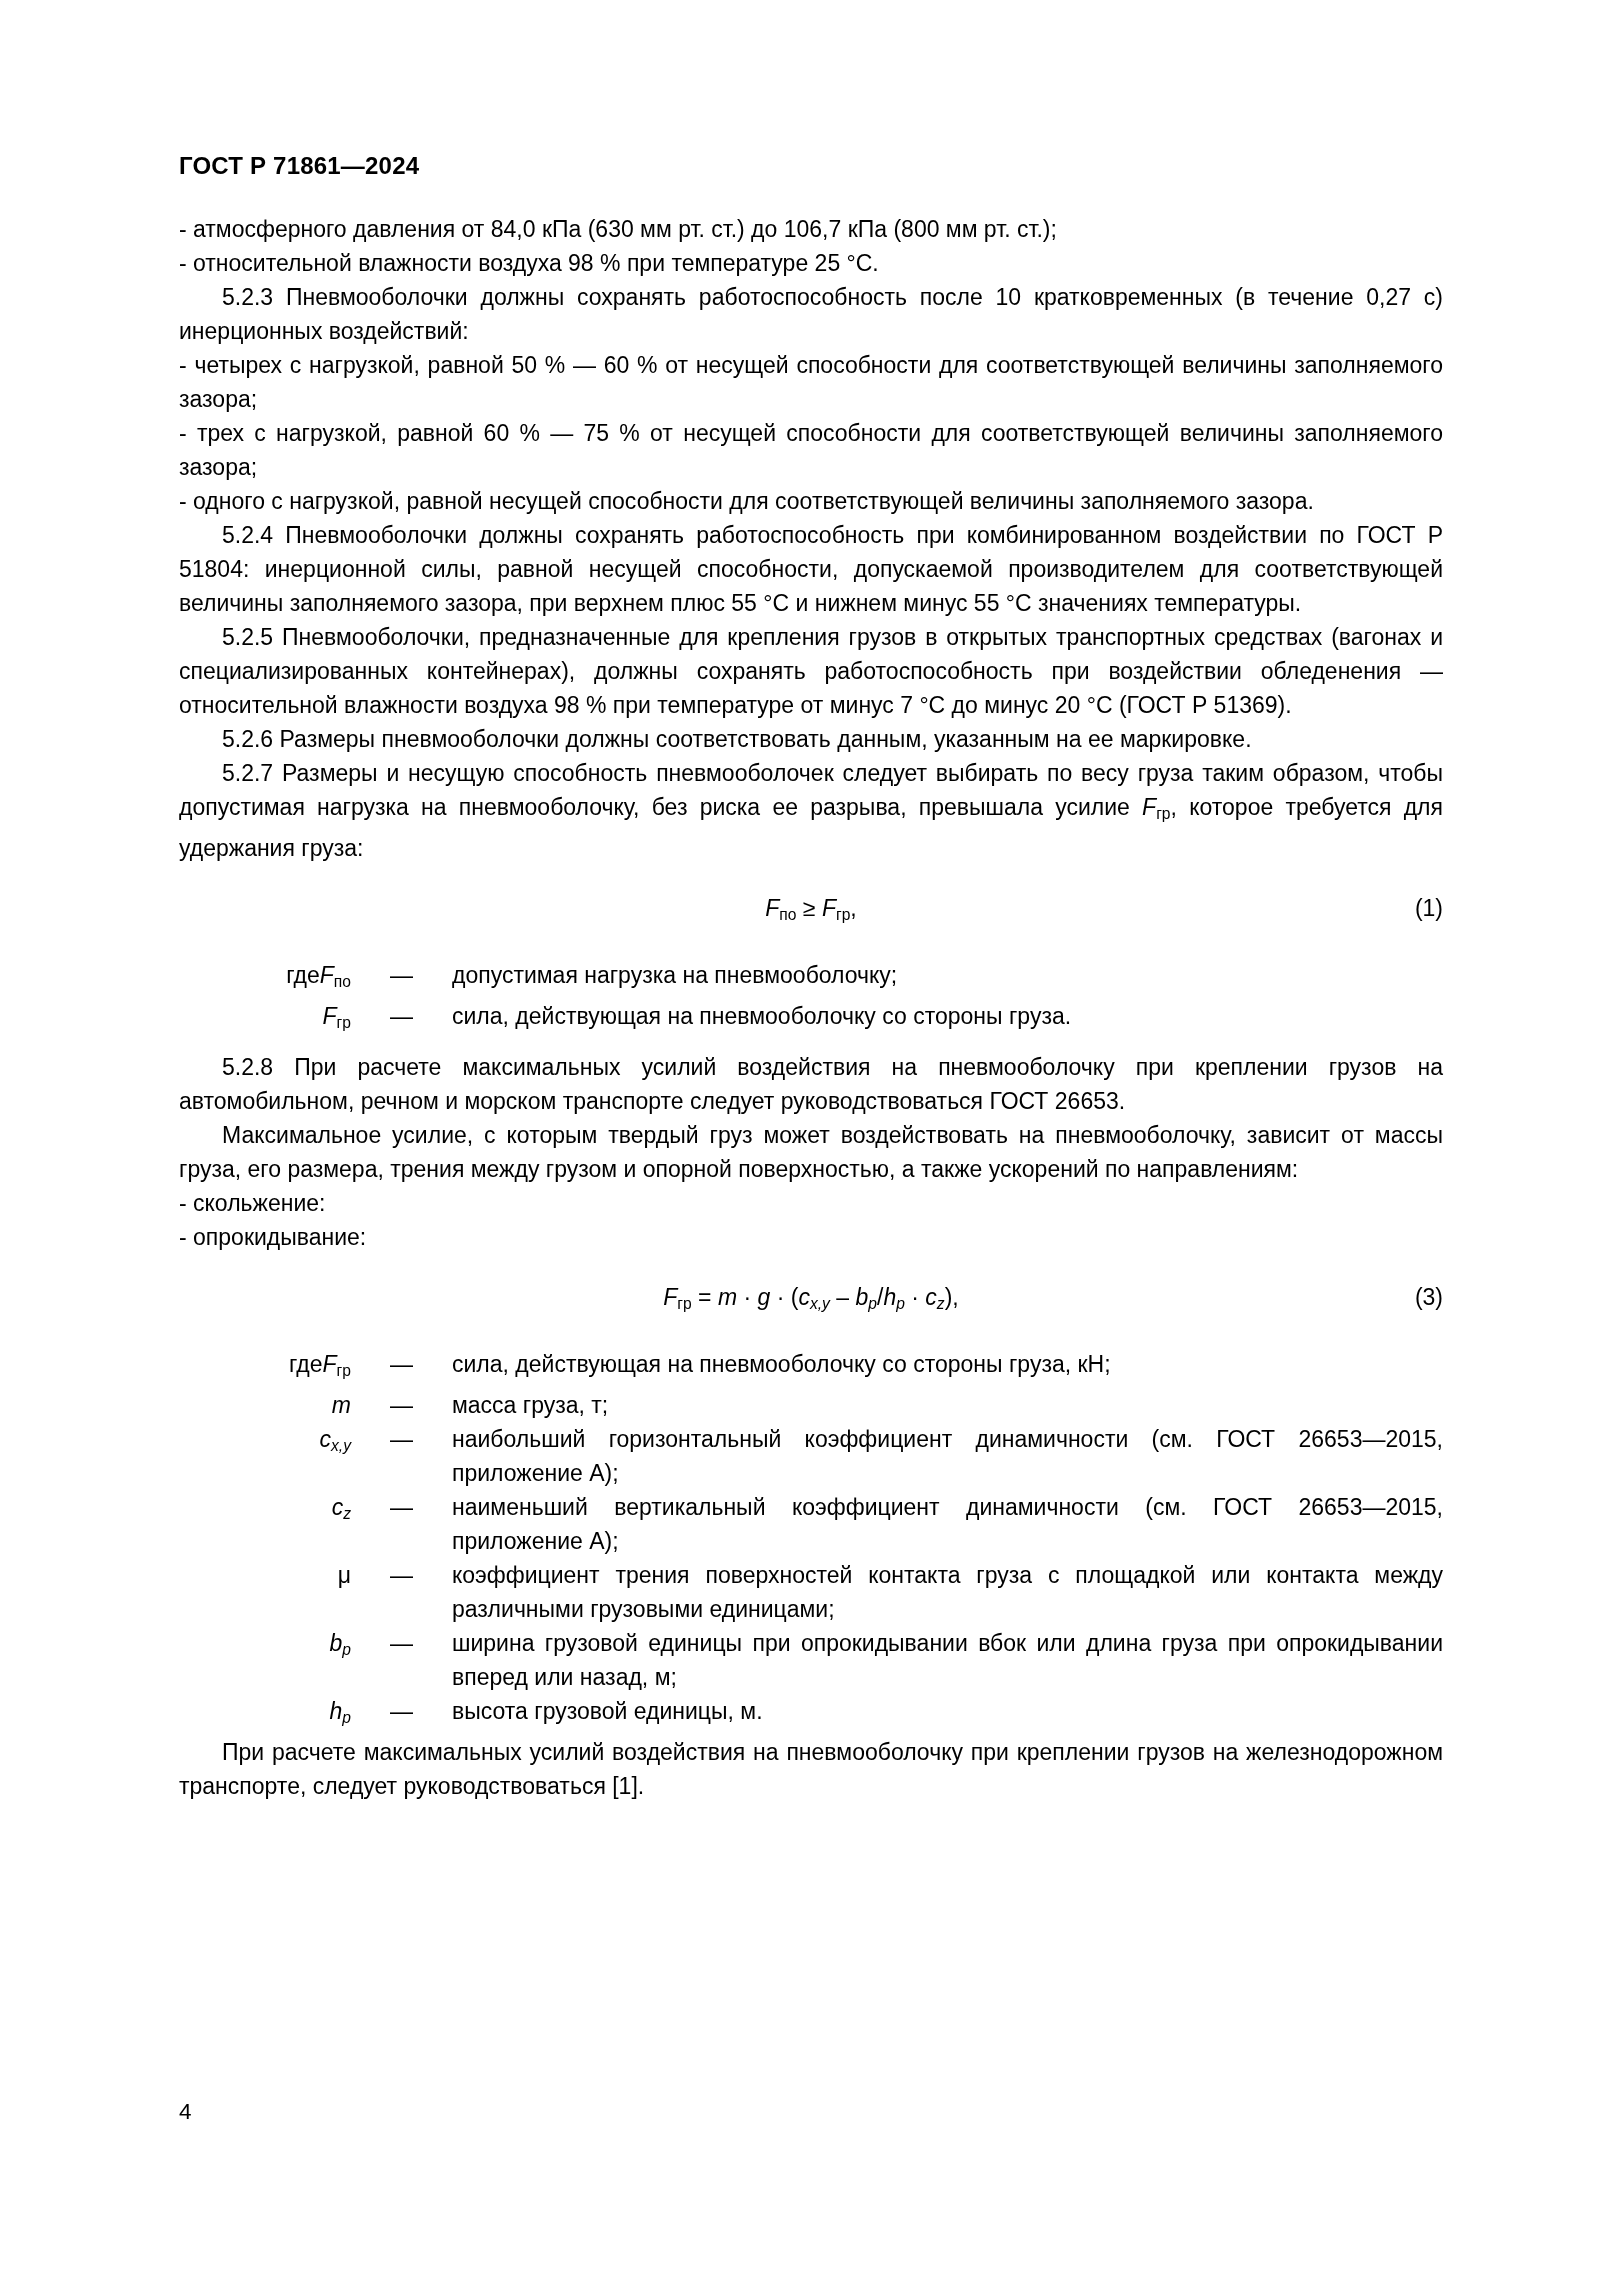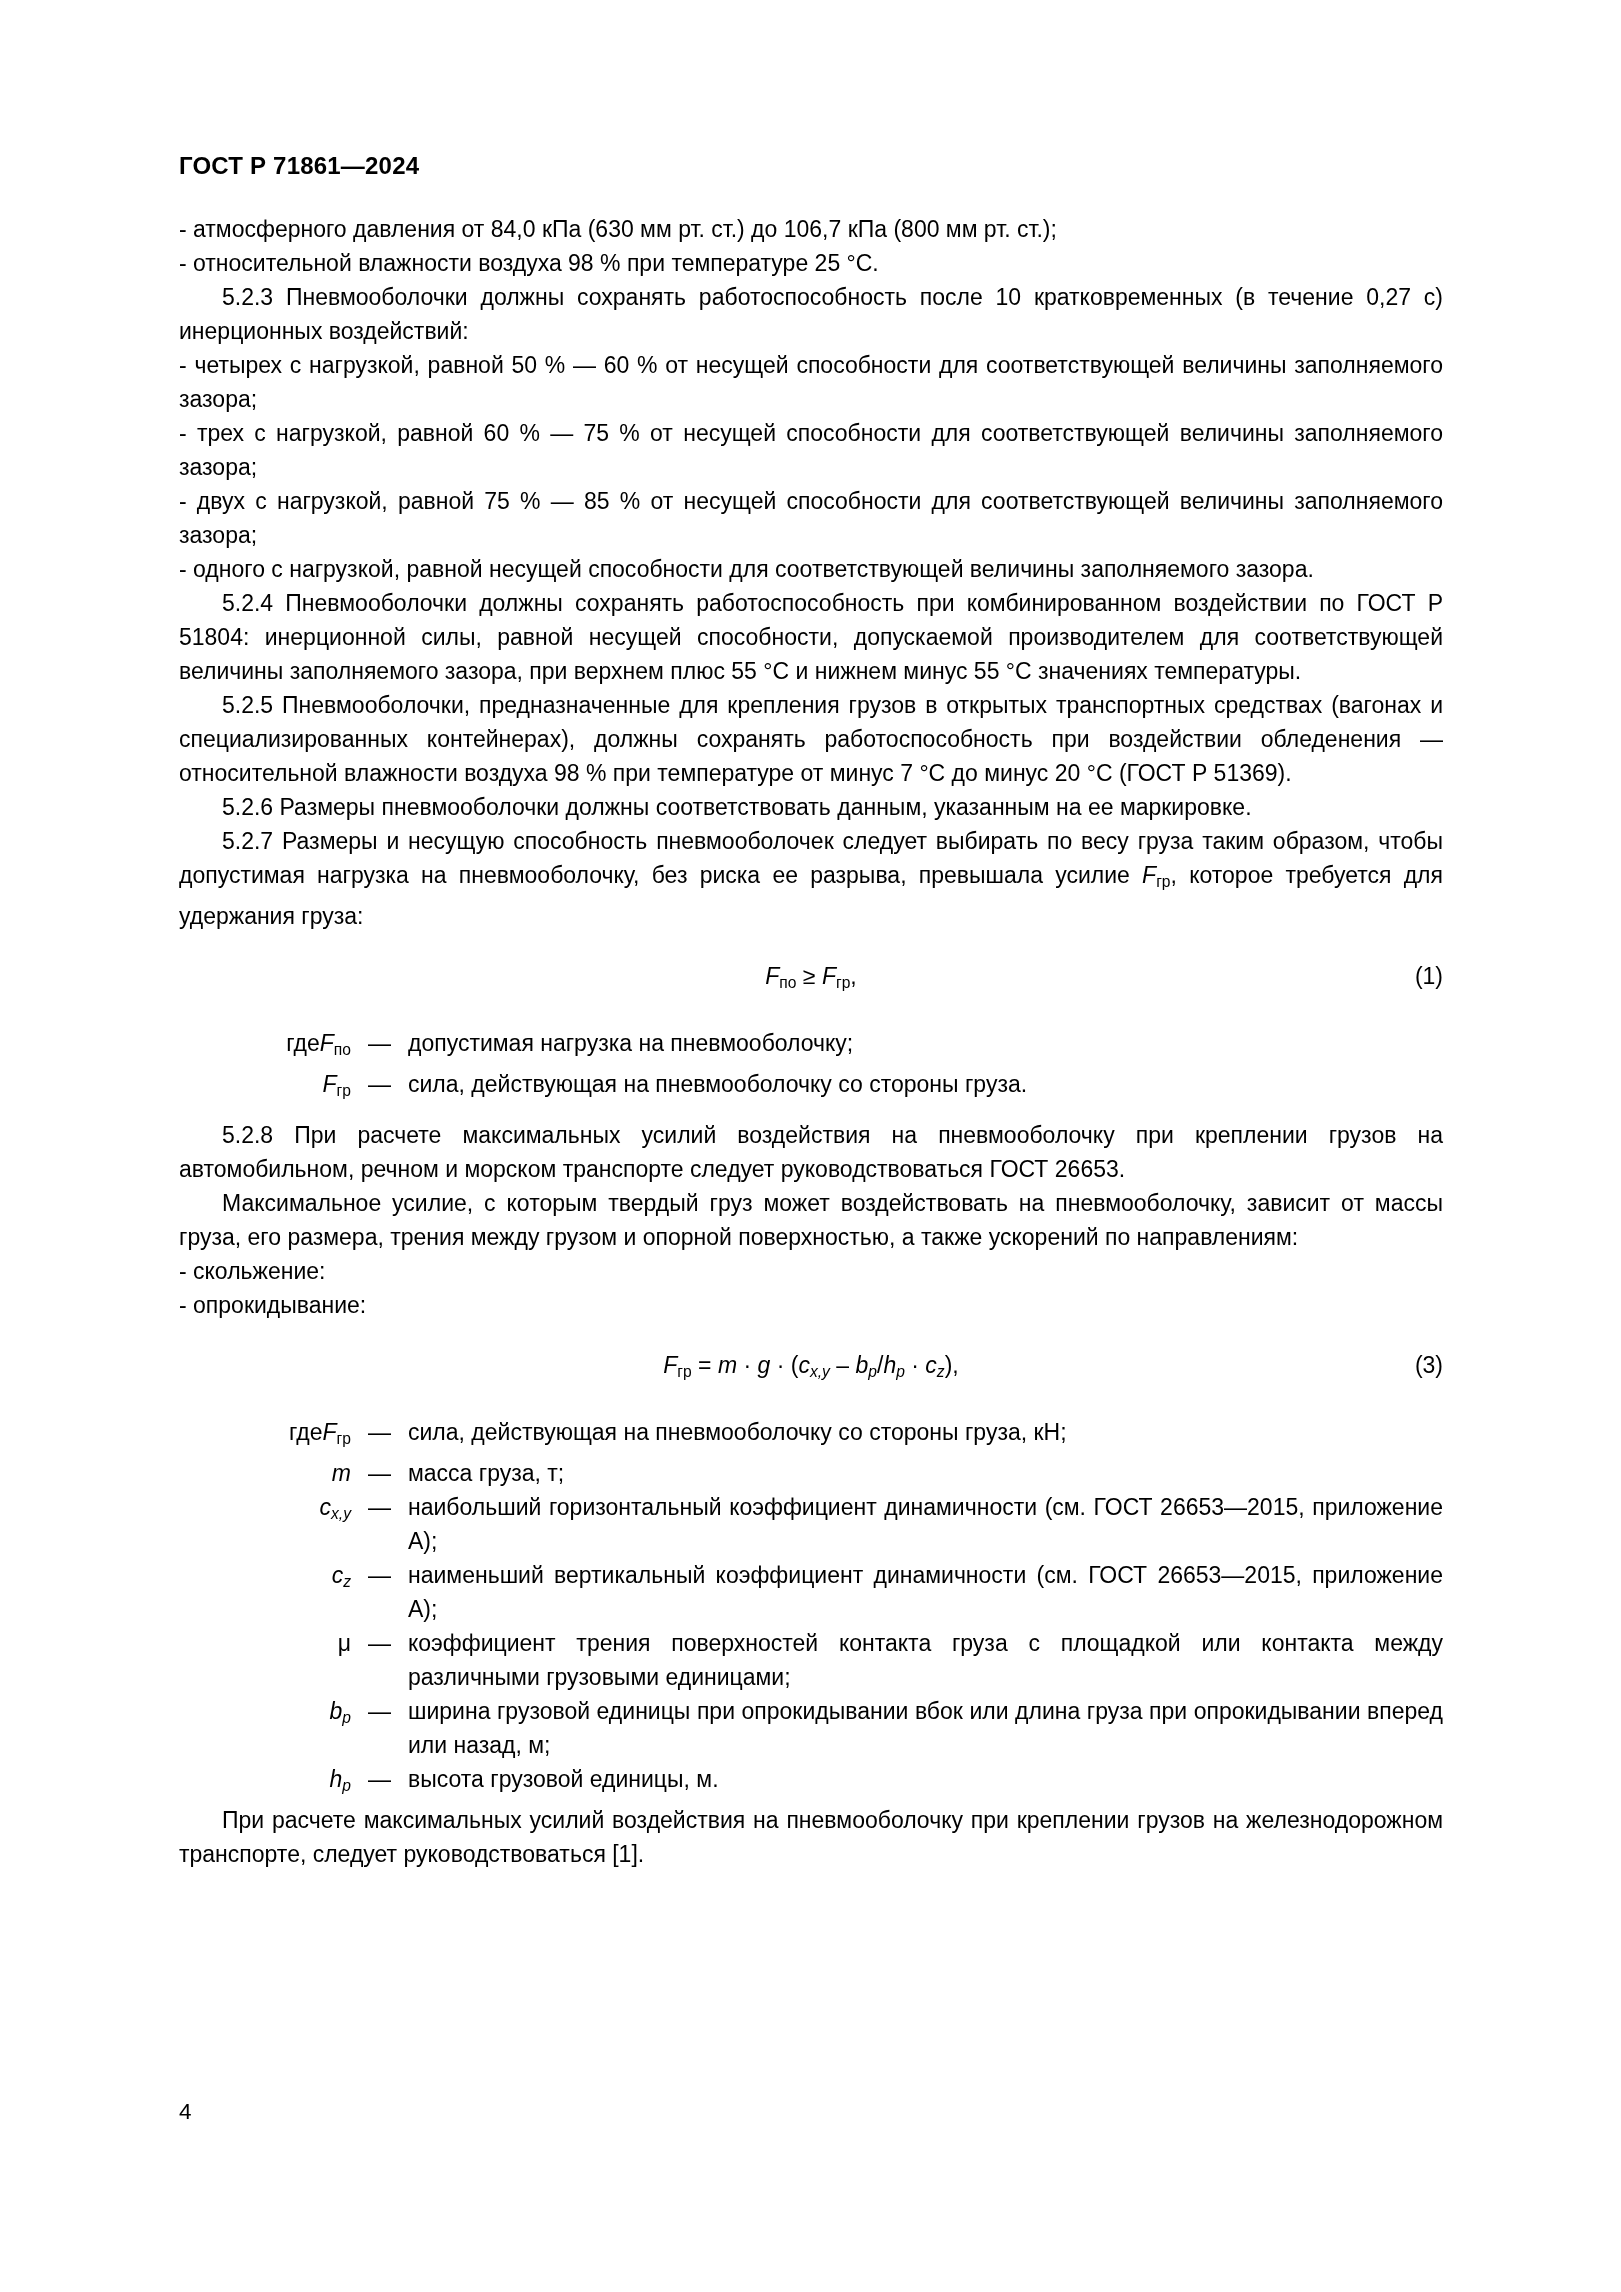--- a/index.html
+++ b/index.html
@@ -71,20 +71,21 @@
     font-style: italic;
   }
   .deflist {
     margin: 0;
     padding: 0;
   }
   .defrow {
     display: flex;
     align-items: flex-start;
     margin: 0;
+    gap: 22px;
   }
   .defterm {
     width: 172px;
     flex: 0 0 172px;
     text-align: right;
     padding-right: 0;
     box-sizing: border-box;
   }
   .defdash {
     width: 57px;
@@ -115,21 +116,20 @@
 
   <div class="header">ГОСТ Р 71861—2024</div>
 
   <div class="content">
 
     <p class="p">- атмосферного давления от 84,0 кПа (630 мм рт. ст.) до 106,7 кПа (800 мм рт. ст.);</p>
     <p class="p">- относительной влажности воздуха 98 % при температуре 25 °С.</p>
     <p class="p indent">5.2.3 Пневмооболочки должны сохранять работоспособность после 10 кратковременных (в течение 0,27 с) инерционных воздействий:</p>
     <p class="p">- четырех с нагрузкой, равной 50 % — 60 % от несущей способности для соответствующей величины заполняемого зазора;</p>
     <p class="p">- трех с нагрузкой, равной 60 % — 75 % от несущей способности для соответствующей величины заполняемого зазора;</p>
-    <p class="p">- двух с нагрузкой, равной 75 % — 85 % от несущей способности для соответствующей величины заполняемого зазора;</p>
     <p class="p">- одного с нагрузкой, равной несущей способности для соответствующей величины заполняемого зазора.</p>
     <p class="p indent">5.2.4 Пневмооболочки должны сохранять работоспособность при комбинированном воздействии по ГОСТ Р 51804: инерционной силы, равной несущей способности, допускаемой производителем для соответствующей величины заполняемого зазора, при верхнем плюс 55 °С и нижнем минус 55 °С значениях температуры.</p>
     <p class="p indent">5.2.5 Пневмооболочки, предназначенные для крепления грузов в открытых транспортных средствах (вагонах и специализированных контейнерах), должны сохранять работоспособность при воздействии обледенения — относительной влажности воздуха 98 % при температуре от минус 7 °С до минус 20 °С (ГОСТ Р 51369).</p>
     <p class="p indent">5.2.6 Размеры пневмооболочки должны соответствовать данным, указанным на ее маркировке.</p>
 
     <p class="p indent"><span>5.2.7 Размеры и несущую способность пневмооболочек следует выбирать по весу груза таким образом, чтобы допустимая нагрузка на пневмооболочку, без риска ее разрыва, превышала усилие </span><span class="nowrap"><span class="it">F</span><sub class="sb">гр</sub></span><span>, которое требуется для удержания груза:</span></p>
 
     <div class="formula-row">
       <span><span class="it">F</span><sub class="sb">по</sub> ≥ <span class="it">F</span><sub class="sb">гр</sub>,</span>
       <span class="formula-num">(1)</span>

